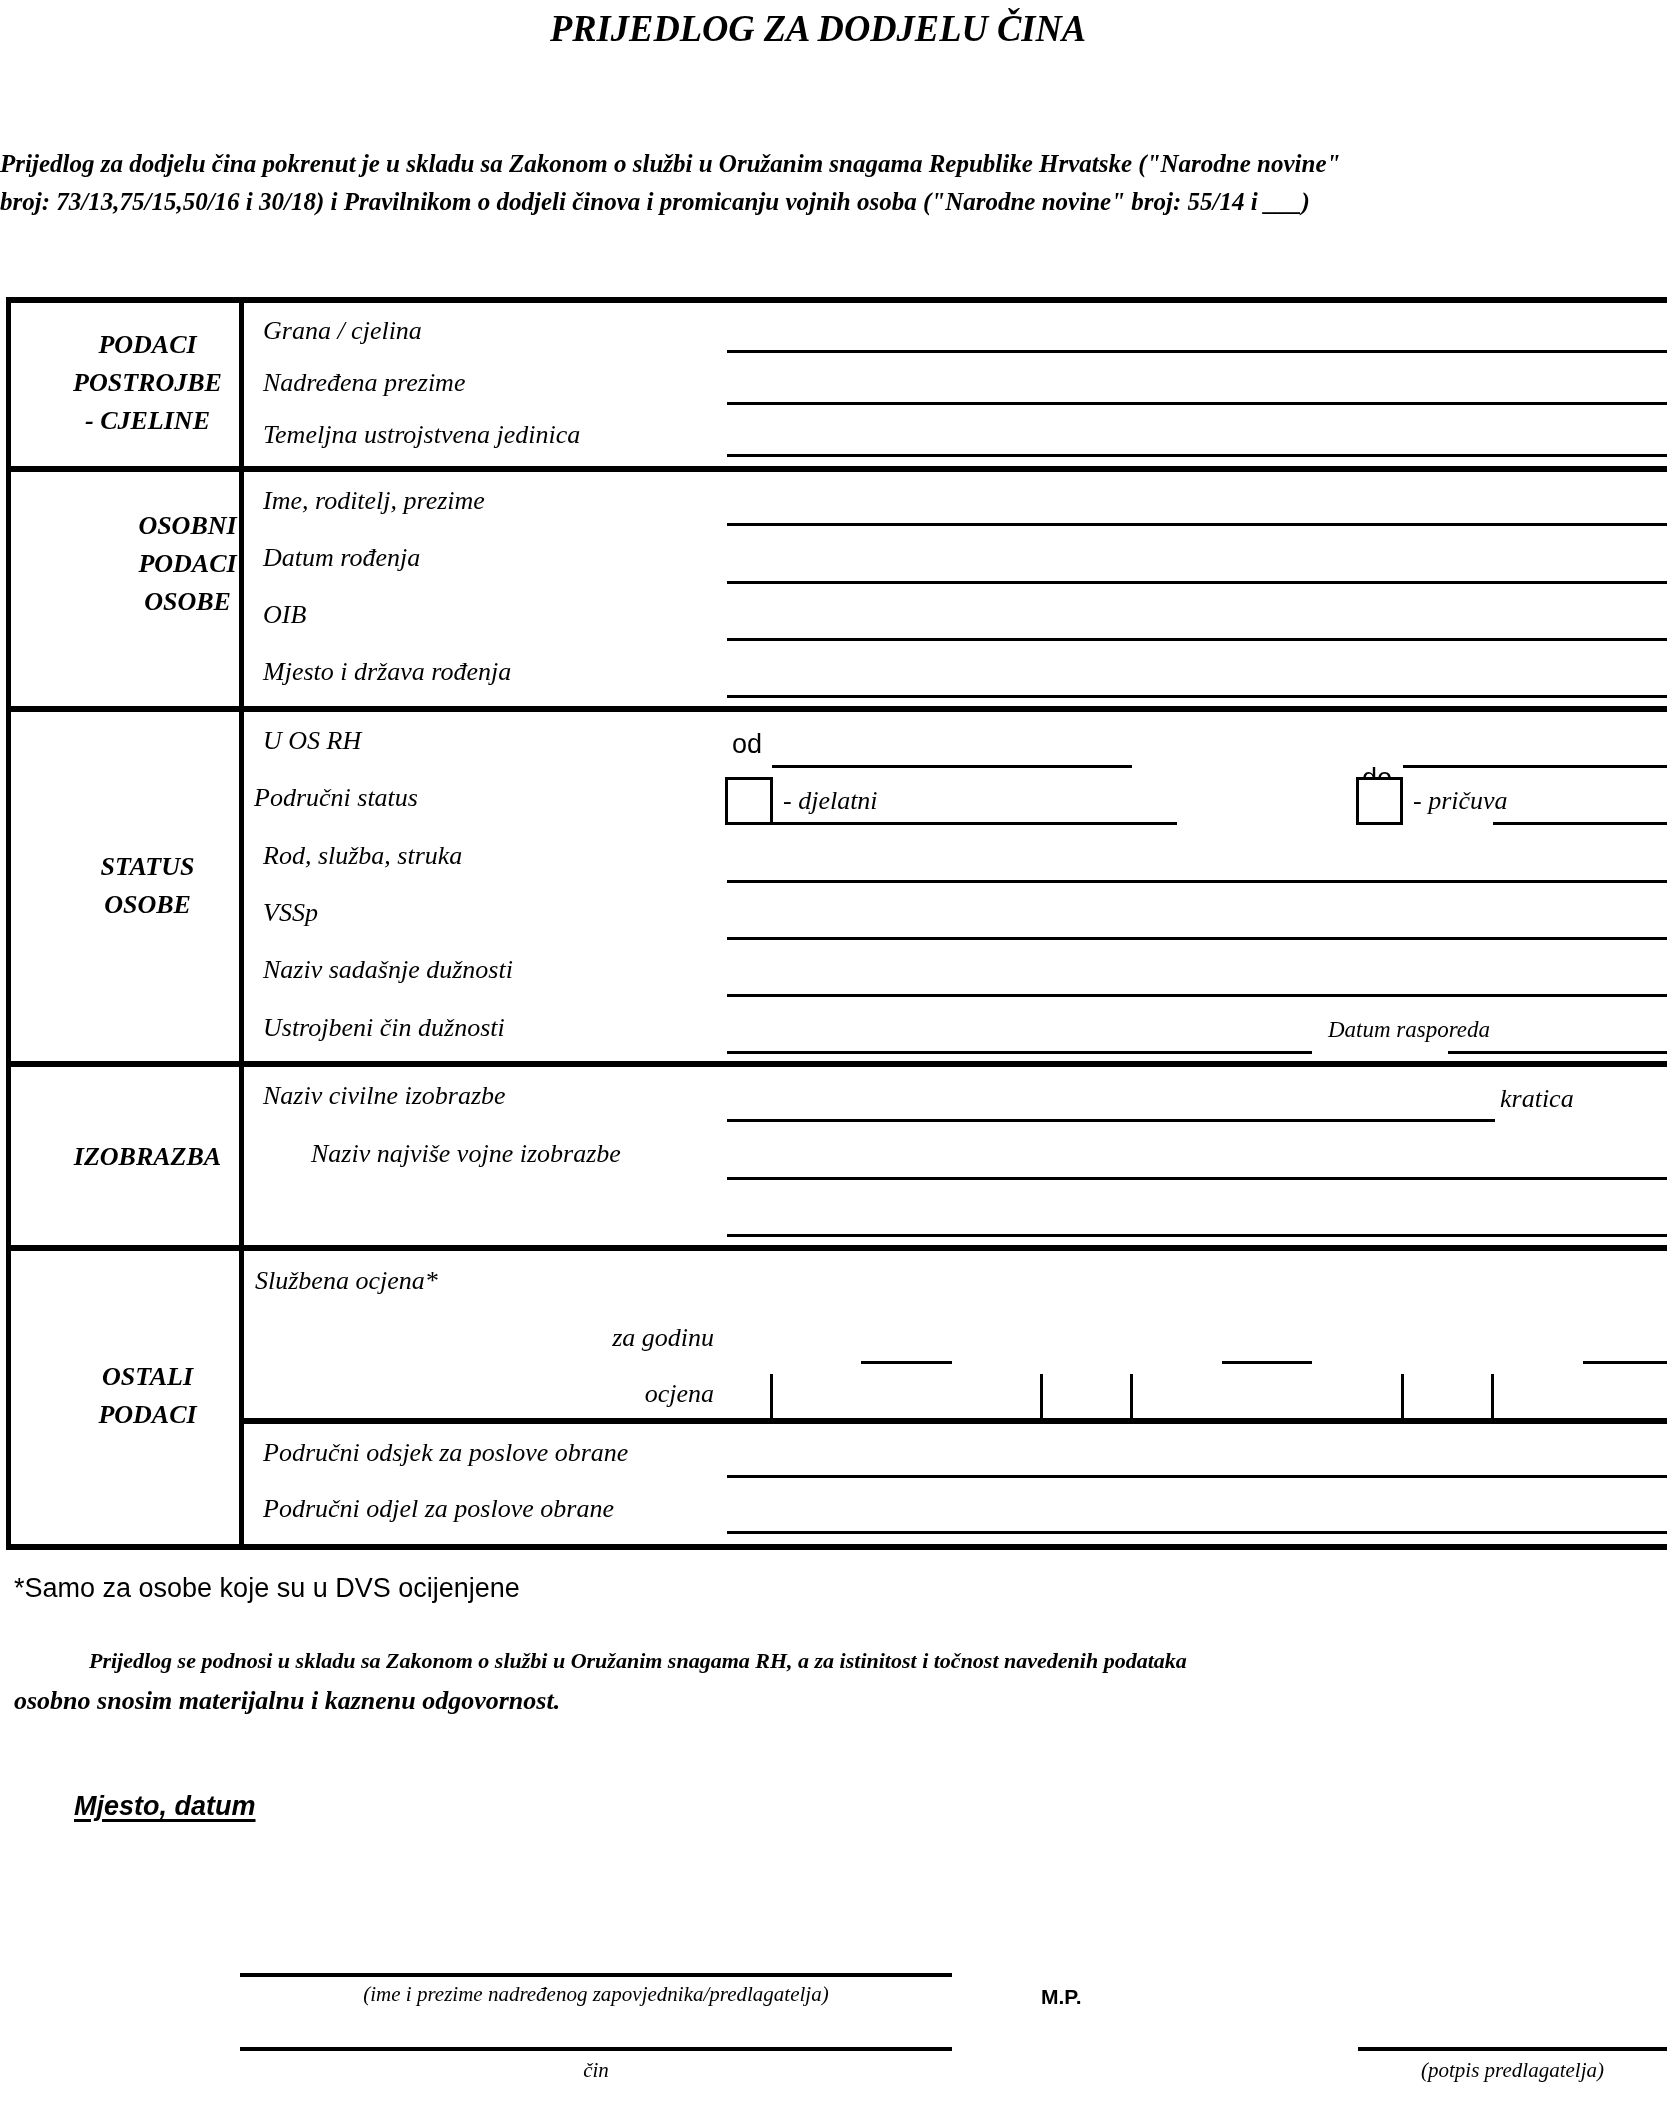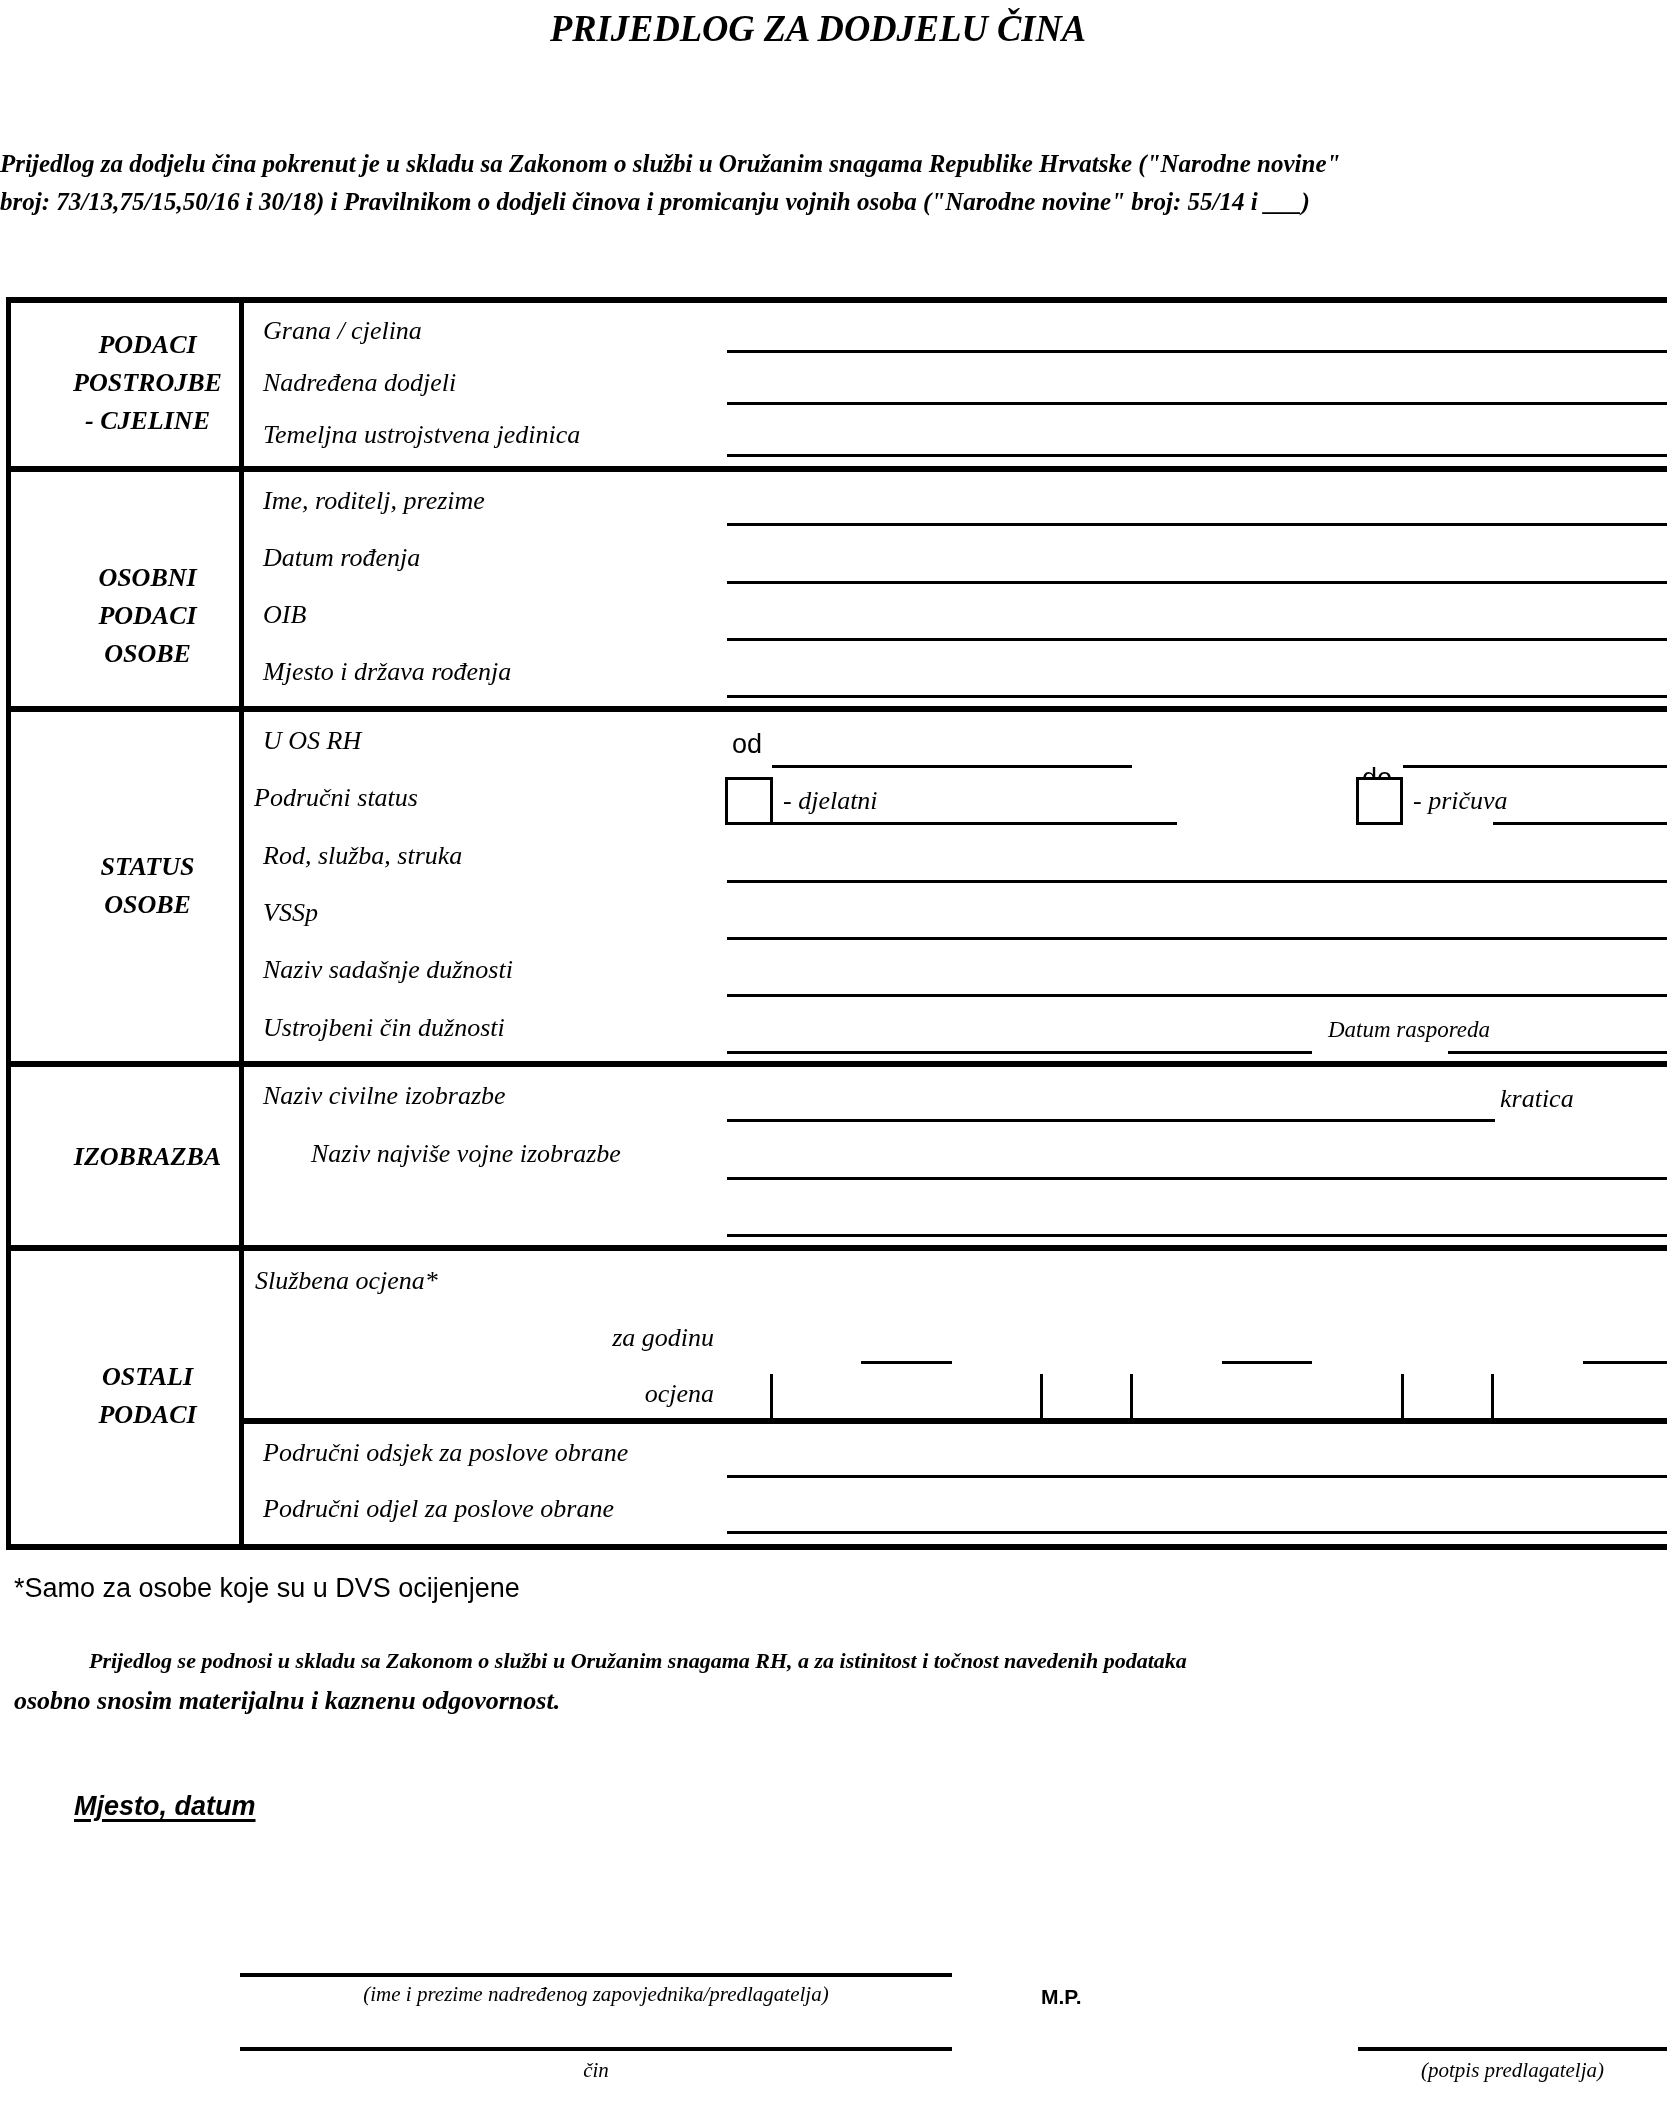--- a/index.html
+++ b/index.html
@@ -37,28 +37,28 @@
 </div>
 
 <div>
   <div class="sect-label" style="top:326px;">
     <div>PODACI</div>
     <div>POSTROJBE</div>
     <div>- CJELINE</div>
   </div>
   <div class="field-label" style="left:263px; top:316px;">Grana / cjelina</div>
   <div class="fill" style="left:727px; top:350px; width:940px;"></div>
-  <div class="field-label" style="left:263px; top:368px;">Nadređena dodjeli</div>
+  <div class="field-label" style="left:263px; top:368px;">Nadređena prezime</div>
   <div class="fill" style="left:727px; top:402px; width:940px;"></div>
   <div class="field-label" style="left:263px; top:420px;">Temeljna ustrojstvena jedinica</div>
   <div class="fill" style="left:727px; top:454px; width:940px;"></div>
 </div>
 
 <div>
-  <div class="sect-label" style="top:559px;">
+  <div class="sect-label" style="top:507px;padding-left:40px;">
     <div>OSOBNI</div>
     <div>PODACI</div>
     <div>OSOBE</div>
   </div>
   <div class="field-label" style="left:263px; top:486px;">Ime, roditelj, prezime</div>
   <div class="fill" style="left:727px; top:523px; width:940px;"></div>
   <div class="field-label" style="left:263px; top:543px;">Datum rođenja</div>
   <div class="fill" style="left:727px; top:581px; width:940px;"></div>
   <div class="field-label" style="left:263px; top:600px;">OIB</div>
   <div class="fill" style="left:727px; top:638px; width:940px;"></div>

